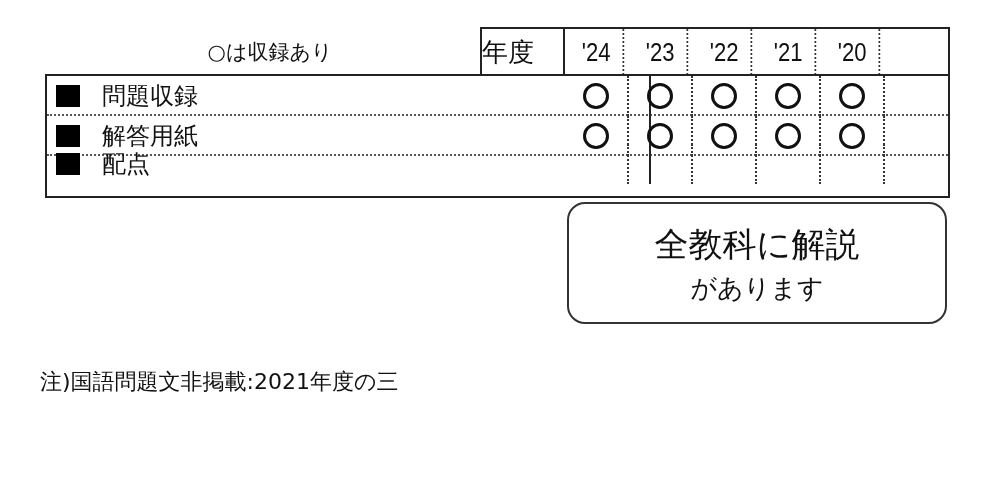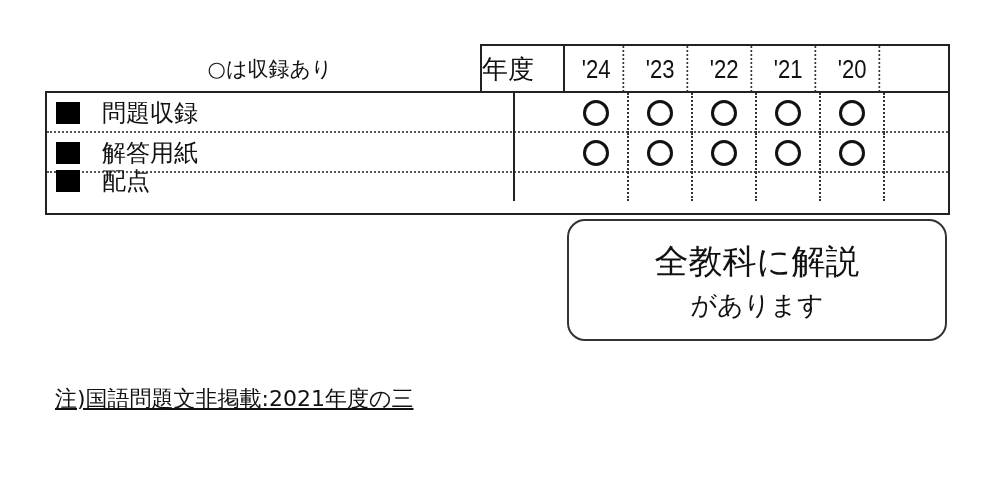--- a/index.html
+++ b/index.html
@@ -1,41 +1,41 @@
 <!DOCTYPE html>
 <html><head>
 <meta charset="utf-8">
 <style>
   html, body { margin:0; padding:0; background:#ffffff; }
   body { width:1000px; height:485px; position:relative; overflow:hidden;
          font-family:"DejaVu Sans","Liberation Sans",sans-serif; color:#111; }
-  .abs { position:absolute;margin-top:17px; }
+  .abs { position:absolute; }
   .legend { left:160px; top:34px; width:220px; text-align:center; font-size:21px; line-height:36px; }
   .nendo { left:480px; top:27px; width:81px; height:46px; border:2.5px solid #222; border-bottom:none;
            font-size:26px; line-height:46px; text-align:left; }
   .years { left:563px; top:27px; width:383px; height:46px; border:2.5px solid #222; border-bottom:none; display:flex; }
   .ycell { width:64px; height:46px; box-sizing:border-box; border-right:2px dotted #333;
            font-family:"Liberation Sans Narrow","Liberation Sans",sans-serif; font-size:26px; line-height:46px; text-align:center;
            transform:scaleX(0.85); }
   .ycell.last { border-right:none; flex:1; }
   .table { left:45px; top:74px; width:901px; height:120px; border:2.5px solid #222; }
   .row { position:absolute; left:0; width:901px; height:40px; }
   .row.r0 { top:0; } .row.r1 { top:40px;text-decoration:underline; } .row.r2 { top:68px; }
   .row.r0, .row.r1 { border-bottom:2px dotted #555; box-sizing:border-box; }
-  .labelcell { position:absolute; left:0; top:0; width:468px; height:40px; border-right:2.5px solid #222; box-sizing:border-box; }
+  .labelcell { position:absolute; left:0; top:0; width:604px; height:40px; border-right:2.5px solid #222; box-sizing:border-box; }
   .sq { position:absolute; left:9px; top:9px; width:24px; height:22px; background:#000; }
   .rlabel { position:absolute; left:55px; top:0; font-size:24px; line-height:40px; }
   .cells { position:absolute; left:518px; top:0; height:40px; display:flex; width:383px; }
   .cell { width:64px; height:40px; box-sizing:border-box; border-right:2px dotted #333; display:flex; align-items:center; justify-content:center; }
   .cell.last { border-right:none; flex:1; }
   .circle { width:20px; height:20px; border:3px solid #111; border-radius:50%; }
   .note-box { left:567px; top:202px; width:376px; height:118px; border:2px solid #333; border-radius:18px; text-align:center; }
   .nb1 { font-size:34px; line-height:40px; margin-top:20px;text-align:center; }
   .nb2 { font-size:26px; line-height:32px; margin-top:8px;text-align:center; }
-  .footnote { left:55px; top:364px; font-size:22px; line-height:36px;text-decoration:underline; }
+  .footnote { left:40px; top:364px; font-size:22px; line-height:36px; }
 </style>
 </head>
 <body>
 
 <div class="abs legend">○は収録あり</div>
 
 <div class="abs nendo">年度</div>
 
 <div class="abs years">
   <div class="ycell">'24</div>

